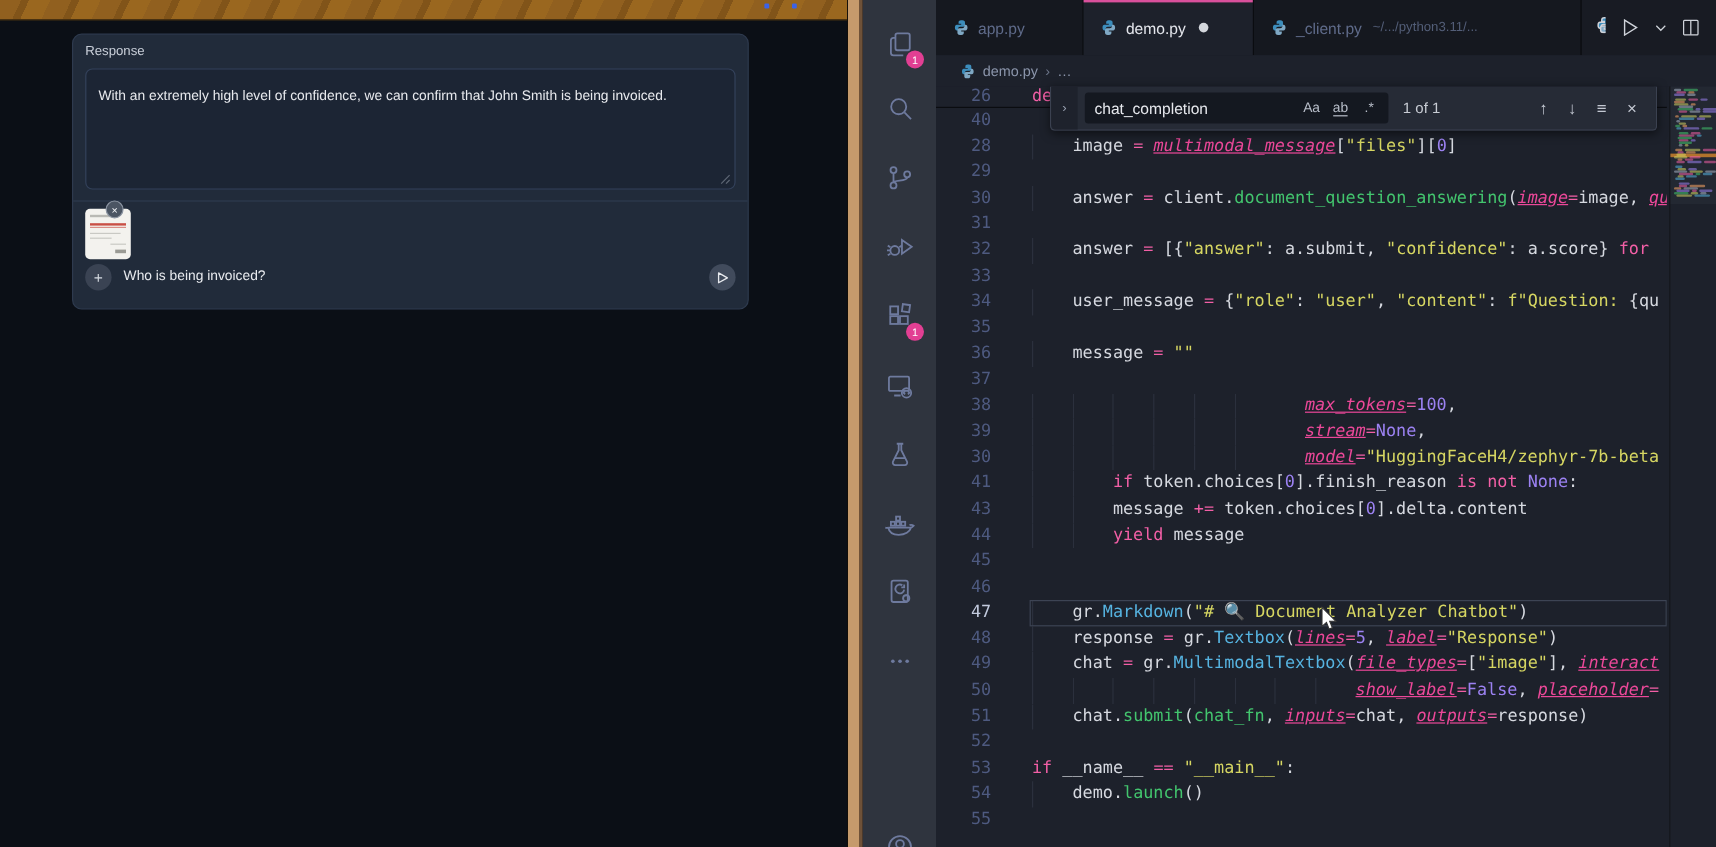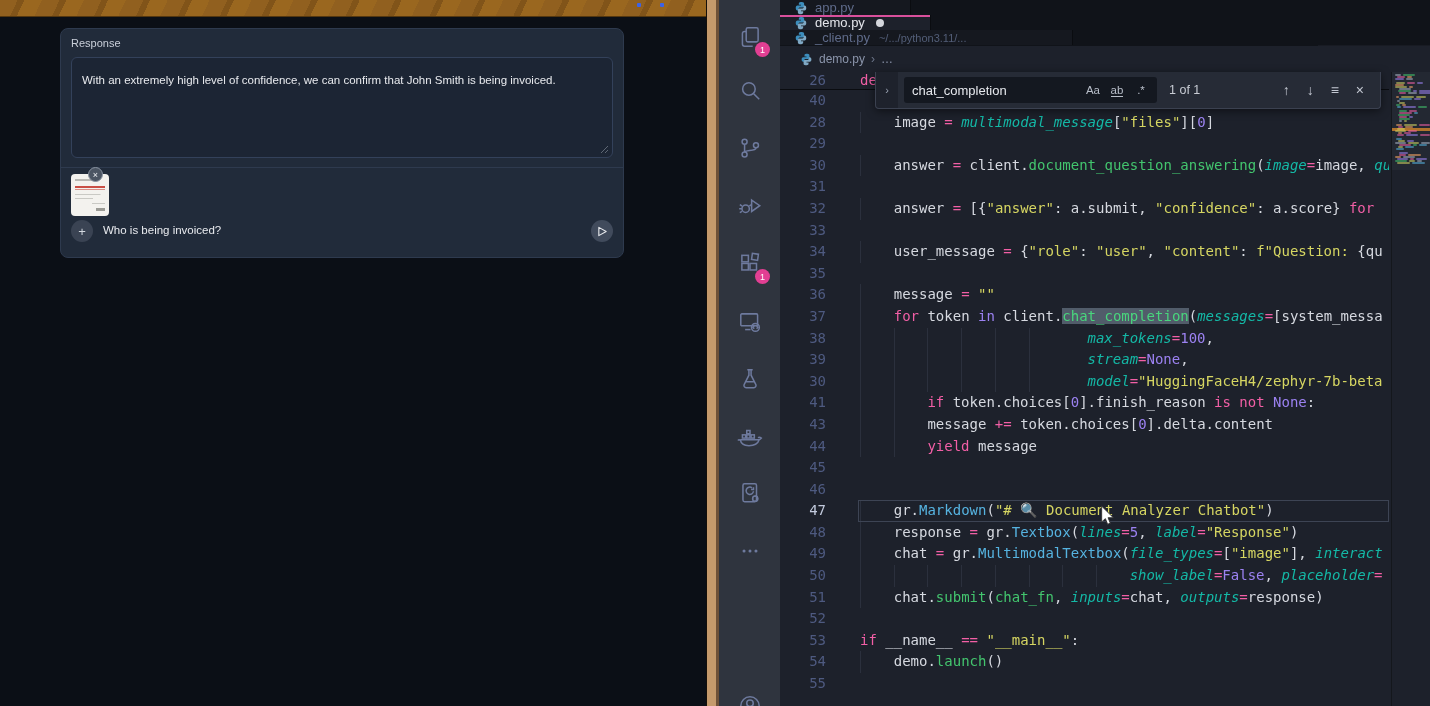--- a/index.html
+++ b/index.html
@@ -48,21 +48,21 @@
 
   
   .vscode { position:absolute; left:719px; top:0; width:711px; height:706px; background:#1d212b; overflow:hidden; }
   .activity { position:absolute; left:0; top:0; width:61px; height:100%; background:#2f343e; }
   .act-item { position:absolute; left:0; width:61px; height:48px; display:flex; align-items:center; justify-content:center; }
   .act-item svg { stroke:#6e7a9e; fill:none; stroke-width:1.4; }
   .badge { position:absolute; right:10px; bottom:4px; min-width:15px; height:15px; border-radius:8px;
     background:#e23f93; color:#fff; font-size:9px; display:flex; align-items:center; justify-content:center; padding:0 3px; }
 
   .main { position:absolute; left:61px; top:0; right:0; height:100%; }
-  .tabbar { position:absolute; left:0; top:0; right:0; height:46px; background:#101319; display:flex;flex-direction:column; }
+  .tabbar { position:absolute; left:0; top:0; right:0; height:46px; background:#101319; display:flex; }
   .tab { height:100%; background:#15181f; border-right:1px solid #0a0c10; display:flex;
     align-items:center; gap:7px; padding:0 14px; font-size:13px; color:#5f6b8a; position:relative; }
   .tab.active { background:#1d212b; color:#e4e6ec; }
   .tab.active::before { content:''; position:absolute; left:0; top:0; right:0; height:2px; background:#d9509c; }
   .tab-desc { font-size:11px; color:#535e78; margin-left:2px; }
   .dot { width:8px; height:8px; border-radius:50%; background:#d4d7dd; margin-left:4px; }
   .tab-actions { margin-left:auto; background:#181b23; display:flex; align-items:center; gap:10px; padding:0 12px; }
   .tab-actions svg { stroke:#cfd3da; fill:none; stroke-width:1.4; }
   .py-cut { width:8px; overflow:hidden; }
 
@@ -76,21 +76,21 @@
   .ln { width:46px; text-align:right; color:#4e5a80; flex:none; }
   .ct { margin-left:34px; flex:none; }
   .cl.cur .ln { color:#c2cadd; }
   .cl.cur { position:relative; }
   .cl.cur::after { content:''; position:absolute; left:78px; width:529px; top:0; bottom:0;
     border:1px solid #3d4454; pointer-events:none; }
   .ig { display:inline-block; width:4ch; height:21.6px; box-shadow:inset 1px 0 0 #2b303d; vertical-align:top; }
   .pd { display:inline-block; height:21.6px; vertical-align:top; }
   .tk-d { color:#d6d9e0; } .tk-k { color:#f25fa6; } .tk-p { color:#9c82f2; }
   .tk-f { color:#43c56e; } .tk-c { color:#56b3e0; } .tk-s { color:#d6d662; }
-  .tk-o { color:#14b8a6; font-style:italic; }
+  .tk-o { color:#ec4899; font-style:italic;text-decoration:underline; }
   .tk-h { color:#49d67d; background:#515c6a; }
 
   .sticky { position:absolute; left:0; top:0; width:609px; height:18px; background:#1d212b;
     border-bottom:1px solid #0a0c10; display:flex; font-family:"DejaVu Sans Mono", monospace;
     font-size:14px; line-height:17px; z-index:2; }
 
   .find { position:absolute; left:95px; top:0; width:506px; height:37px; background:#262b36;
     border:1px solid #3b4150; border-top:none; border-radius:0 0 4px 4px;
     box-shadow:0 2px 8px rgba(0,0,0,.5); z-index:4; display:flex; align-items:center; }
   .find-notch { width:22px; height:100%; background:#1e222c; display:flex; align-items:center;
@@ -305,21 +305,21 @@
             <div class="cl"><span class="ln">40</span><span class="ct"></span></div>
             <div class="cl"><span class="ln">28</span><span class="ct"><span class="ig"></span><span class="tk-d">image </span><span class="tk-k">=</span><span class="tk-d"> </span><span class="tk-o">multimodal_message</span><span class="tk-d">[</span><span class="tk-s">"files"</span><span class="tk-d">][</span><span class="tk-p">0</span><span class="tk-d">]</span></span></div>
             <div class="cl"><span class="ln">29</span><span class="ct"></span></div>
             <div class="cl"><span class="ln">30</span><span class="ct"><span class="ig"></span><span class="tk-d">answer </span><span class="tk-k">=</span><span class="tk-d"> client.</span><span class="tk-f">document_question_answering</span><span class="tk-d">(</span><span class="tk-o">image</span><span class="tk-k">=</span><span class="tk-d">image, </span><span class="tk-o">que</span></span></div>
             <div class="cl"><span class="ln">31</span><span class="ct"></span></div>
             <div class="cl"><span class="ln">32</span><span class="ct"><span class="ig"></span><span class="tk-d">answer </span><span class="tk-k">=</span><span class="tk-d"> [{</span><span class="tk-s">"answer"</span><span class="tk-d">: a.submit, </span><span class="tk-s">"confidence"</span><span class="tk-d">: a.score} </span><span class="tk-k">for</span></span></div>
             <div class="cl"><span class="ln">33</span><span class="ct"></span></div>
             <div class="cl"><span class="ln">34</span><span class="ct"><span class="ig"></span><span class="tk-d">user_message </span><span class="tk-k">=</span><span class="tk-d"> {</span><span class="tk-s">"role"</span><span class="tk-d">: </span><span class="tk-s">"user"</span><span class="tk-d">, </span><span class="tk-s">"content"</span><span class="tk-d">: </span><span class="tk-s">f"Question: </span><span class="tk-d">{qu</span></span></div>
             <div class="cl"><span class="ln">35</span><span class="ct"></span></div>
             <div class="cl"><span class="ln">36</span><span class="ct"><span class="ig"></span><span class="tk-d">message </span><span class="tk-k">=</span><span class="tk-d"> </span><span class="tk-s">""</span></span></div>
-            <div class="cl"><span class="ln">37</span><span class="ct"><span class="ig"></span><span class="tk-k">for</span><span class="tk-d"> token </span><span class="tk-p">in</span><span class="tk-d"> client.</span><span class="tk-h">chat_completion</span><span class="tk-d">(</span><span class="tk-o">messages</span><span class="tk-k">=</span><span class="tk-d">[system_messa</span></span></div>
+            <div class="cl"><span class="ln">37</span></div>
             <div class="cl"><span class="ln">38</span><span class="ct"><span class="ig"></span><span class="ig"></span><span class="ig"></span><span class="ig"></span><span class="ig"></span><span class="ig"></span><span class="pd" style="width: 3ch;"></span><span class="tk-o">max_tokens</span><span class="tk-k">=</span><span class="tk-p">100</span><span class="tk-d">,</span></span></div>
             <div class="cl"><span class="ln">39</span><span class="ct"><span class="ig"></span><span class="ig"></span><span class="ig"></span><span class="ig"></span><span class="ig"></span><span class="ig"></span><span class="pd" style="width: 3ch;"></span><span class="tk-o">stream</span><span class="tk-k">=</span><span class="tk-p">None</span><span class="tk-d">,</span></span></div>
             <div class="cl"><span class="ln">30</span><span class="ct"><span class="ig"></span><span class="ig"></span><span class="ig"></span><span class="ig"></span><span class="ig"></span><span class="ig"></span><span class="pd" style="width: 3ch;"></span><span class="tk-o">model</span><span class="tk-k">=</span><span class="tk-s">"HuggingFaceH4/zephyr-7b-beta</span></span></div>
             <div class="cl"><span class="ln">41</span><span class="ct"><span class="ig"></span><span class="ig"></span><span class="tk-k">if</span><span class="tk-d"> token.choices[</span><span class="tk-p">0</span><span class="tk-d">].finish_reason </span><span class="tk-k">is</span><span class="tk-d"> </span><span class="tk-k">not</span><span class="tk-d"> </span><span class="tk-p">None</span><span class="tk-d">:</span></span></div>
             <div class="cl"><span class="ln">43</span><span class="ct"><span class="ig"></span><span class="ig"></span><span class="tk-d">message </span><span class="tk-k">+=</span><span class="tk-d"> token.choices[</span><span class="tk-p">0</span><span class="tk-d">].delta.content</span></span></div>
             <div class="cl"><span class="ln">44</span><span class="ct"><span class="ig"></span><span class="ig"></span><span class="tk-k">yield</span><span class="tk-d"> message</span></span></div>
             <div class="cl"><span class="ln">45</span><span class="ct"></span></div>
             <div class="cl"><span class="ln">46</span></div>
             <div class="cl cur"><span class="ln">47</span><span class="ct"><span class="ig"></span><span class="tk-d">gr.</span><span class="tk-c">Markdown</span><span class="tk-d">(</span><span class="tk-s">"# 🔍 Document Analyzer Chatbot"</span><span class="tk-d">)</span></span></div>
             <div class="cl"><span class="ln">48</span><span class="ct"><span class="ig"></span><span class="tk-d">response </span><span class="tk-k">=</span><span class="tk-d"> gr.</span><span class="tk-c">Textbox</span><span class="tk-d">(</span><span class="tk-o">lines</span><span class="tk-k">=</span><span class="tk-p">5</span><span class="tk-d">, </span><span class="tk-o">label</span><span class="tk-k">=</span><span class="tk-s">"Response"</span><span class="tk-d">)</span></span></div>

